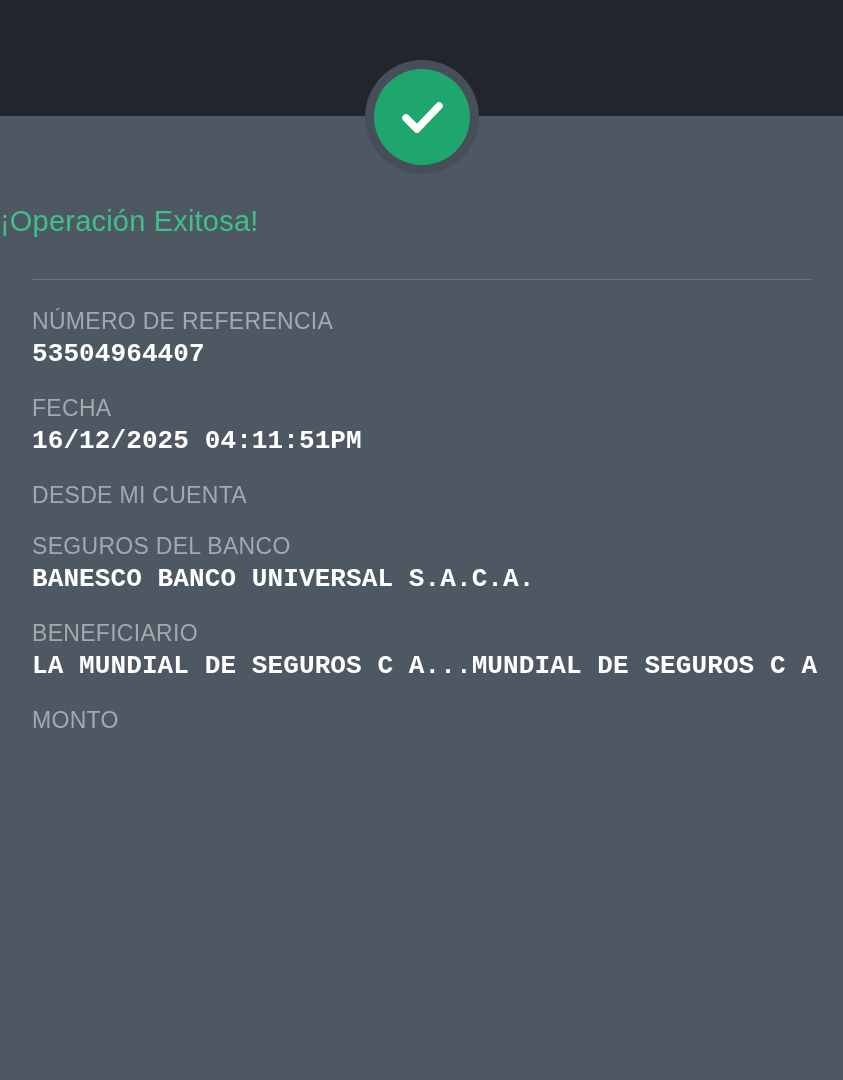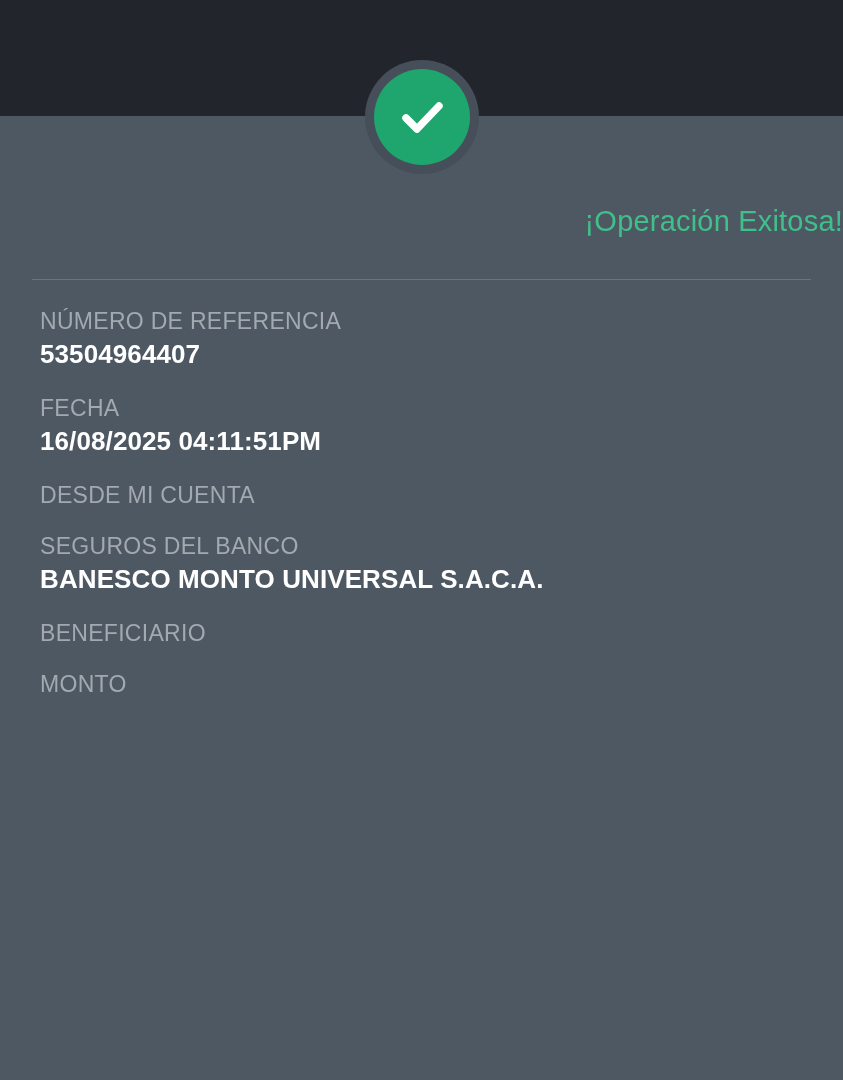--- a/index.html
+++ b/index.html
@@ -57,60 +57,61 @@
   }
   .check-circle svg {
     display: block;
   }
 
   .success-title {
     position: absolute;
     top: 205px;
     left: 0;
     width: 843px;
-    text-align: right;
+    text-align: left;
     color: #3fc08a;
     font-size: 29px;
     font-weight: 400;
     letter-spacing: 0.2px;
   }
 
   .divider {
     position: absolute;
     top: 279px;
     left: 32px;
     width: 779px;
     height: 1px;
     background: #6b747d;
   }
 
   .details {
     position: absolute;
     top: 306px;
-    left: 40px;
+    left: 32px;
     width: 790px;
   }
 
   .field {
     margin-bottom: 21px;
   }
   .field-label {
     color: #a2a9b0;
     font-size: 23px;
     font-weight: 400;
     letter-spacing: 0.3px;
     line-height: 30px;
   }
   .field-value {
     color: #ffffff;
     font-size: 26px;
     font-weight: bold;
     line-height: 36px;
     letter-spacing: 0.1px;
     white-space: nowrap;
+    font-family: Liberation Mono, monospace;
   }
 </style>
 </head>
 <body>
 
 <div class="app">
 
   <div class="topbar"></div>
 
   <div class="check-wrap">
@@ -127,34 +128,35 @@
 
   <div class="details">
 
     <div class="field">
       <div class="field-label">NÚMERO DE REFERENCIA</div>
       <div class="field-value">53504964407</div>
     </div>
 
     <div class="field">
       <div class="field-label">FECHA</div>
-      <div class="field-value">16/08/2025 04:11:51PM</div>
+      <div class="field-value">16/12/2025 04:11:51PM</div>
     </div>
 
     <div class="field">
       <div class="field-label">DESDE MI CUENTA</div>
     </div>
 
     <div class="field">
       <div class="field-label">SEGUROS DEL BANCO</div>
-      <div class="field-value">BANESCO MONTO UNIVERSAL S.A.C.A.</div>
+      <div class="field-value">BANESCO BANCO UNIVERSAL S.A.C.A.</div>
     </div>
 
     <div class="field">
       <div class="field-label">BENEFICIARIO</div>
+      <div class="field-value">LA MUNDIAL DE SEGUROS C A...MUNDIAL DE SEGUROS C A</div>
     </div>
 
 
     <div class="field">
       <div class="field-label">MONTO</div>
     </div>
 
 
   </div>
 </div>

